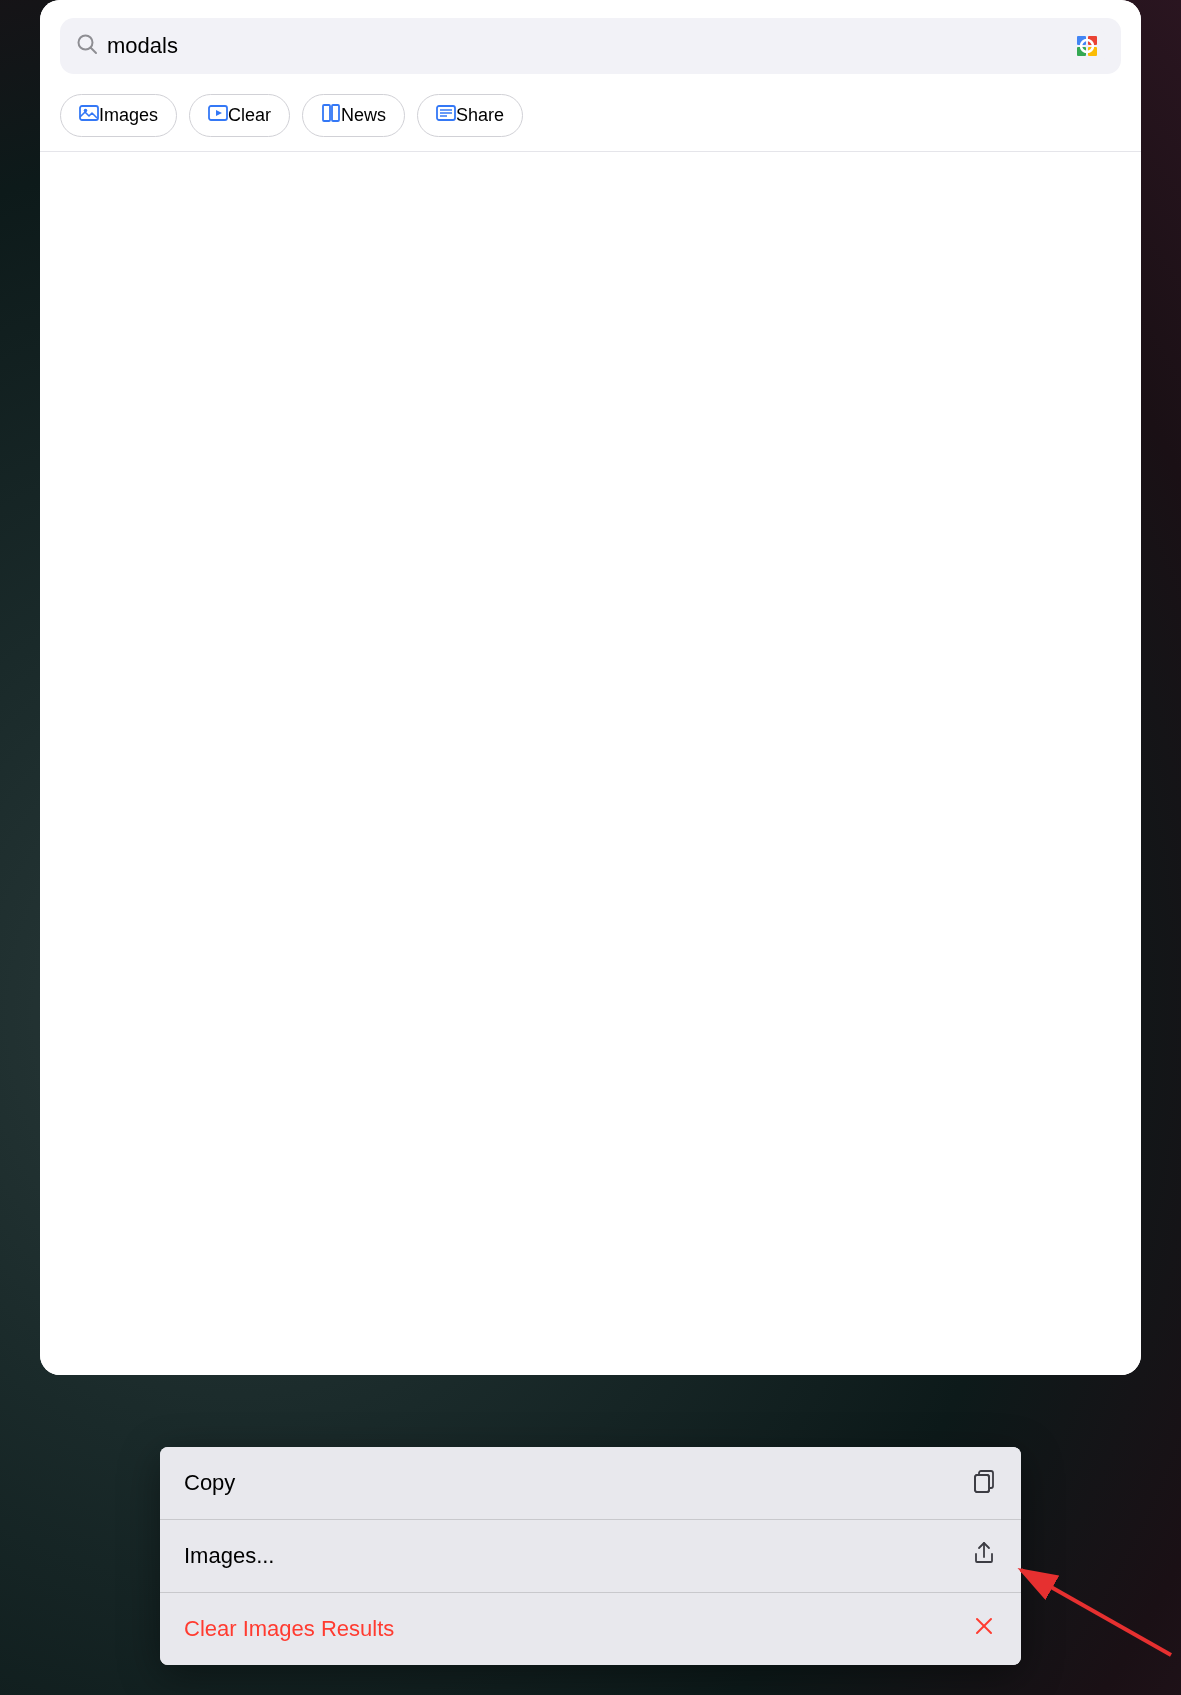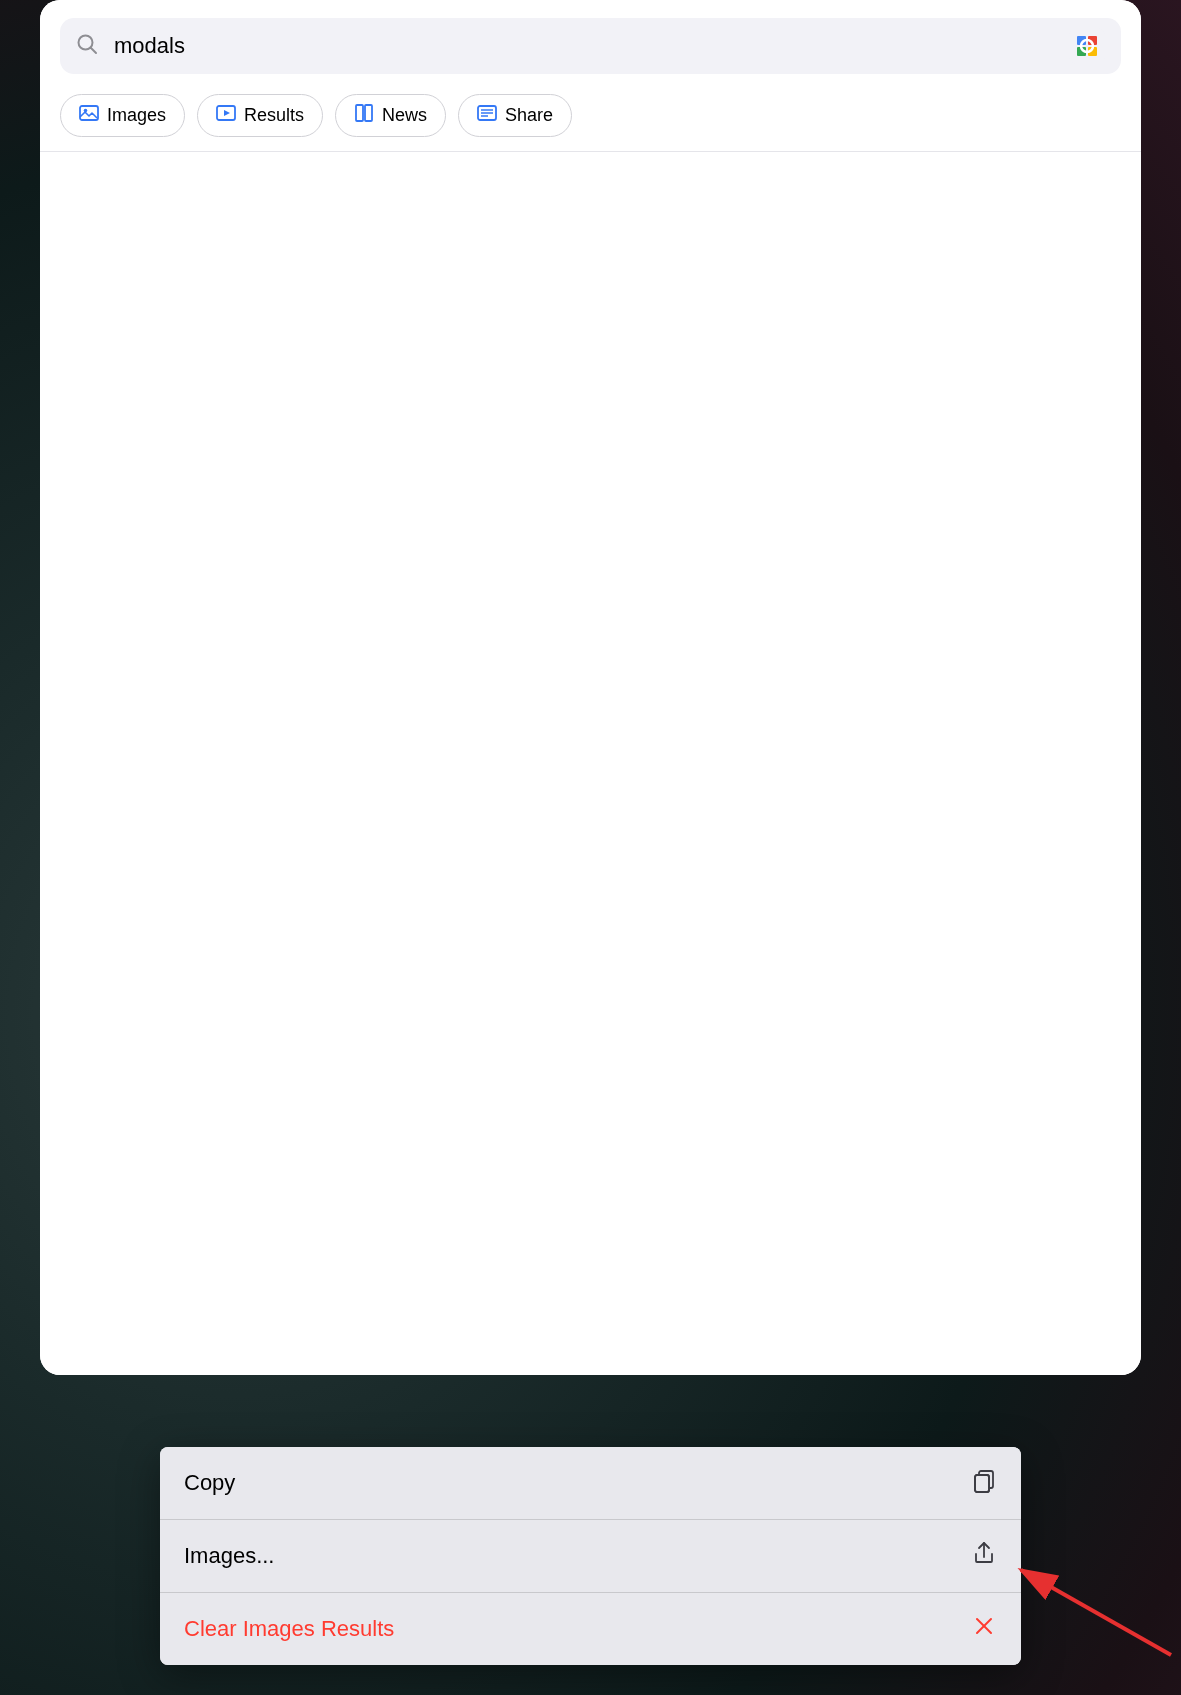--- a/index.html
+++ b/index.html
@@ -39,21 +39,21 @@
       padding: 18px 20px 12px 20px;
       background: #ffffff;
     }
 
     .search-bar {
       display: flex;
       align-items: center;
       background: #f2f2f7;
       border-radius: 14px;
       padding: 10px 16px;
-      gap: 16px;
+      gap: 9px;
     }
 
     .search-icon-wrap {
       color: #8e8e93;
       font-size: 20px;
     }
 
     .search-text {
       font-size: 22px;
       color: #000000;
@@ -80,21 +80,21 @@
       flex-direction: row;
       gap: 12px;
       padding: 8px 20px 14px 20px;
       background: #ffffff;
       overflow-x: auto;
     }
 
     .filter-tab {
       display: flex;
       align-items: center;
-      gap: 8px;
+      gap: 0;
       padding: 8px 18px;
       border-radius: 22px;
       border: 1.5px solid #d1d1d6;
       background: #ffffff;
       font-size: 18px;
       color: #000000;
       white-space: nowrap;
       cursor: pointer;
     }
 
@@ -215,21 +215,21 @@
       </span>
       <span>Images</span>
     </div>
     <div class="filter-tab">
       <span class="filter-tab-icon tab-videos-icon">
         <svg width="20" height="20" viewBox="0 0 20 20" fill="none">
           <rect x="1" y="3" width="18" height="14" rx="2" stroke="#3478f6" stroke-width="1.8"></rect>
           <polygon points="8,7 8,13 14,10" fill="#3478f6"></polygon>
         </svg>
       </span>
-      <span>Results</span>
+      <span>Clear</span>
     </div>
     <div class="filter-tab">
       <span class="filter-tab-icon tab-books-icon">
         <svg width="20" height="20" viewBox="0 0 20 20" fill="none">
           <rect x="2" y="2" width="7" height="16" rx="1" stroke="#3478f6" stroke-width="1.8"></rect>
           <rect x="11" y="2" width="7" height="16" rx="1" stroke="#3478f6" stroke-width="1.8"></rect>
         </svg>
       </span>
       <span>News</span>
     </div>

